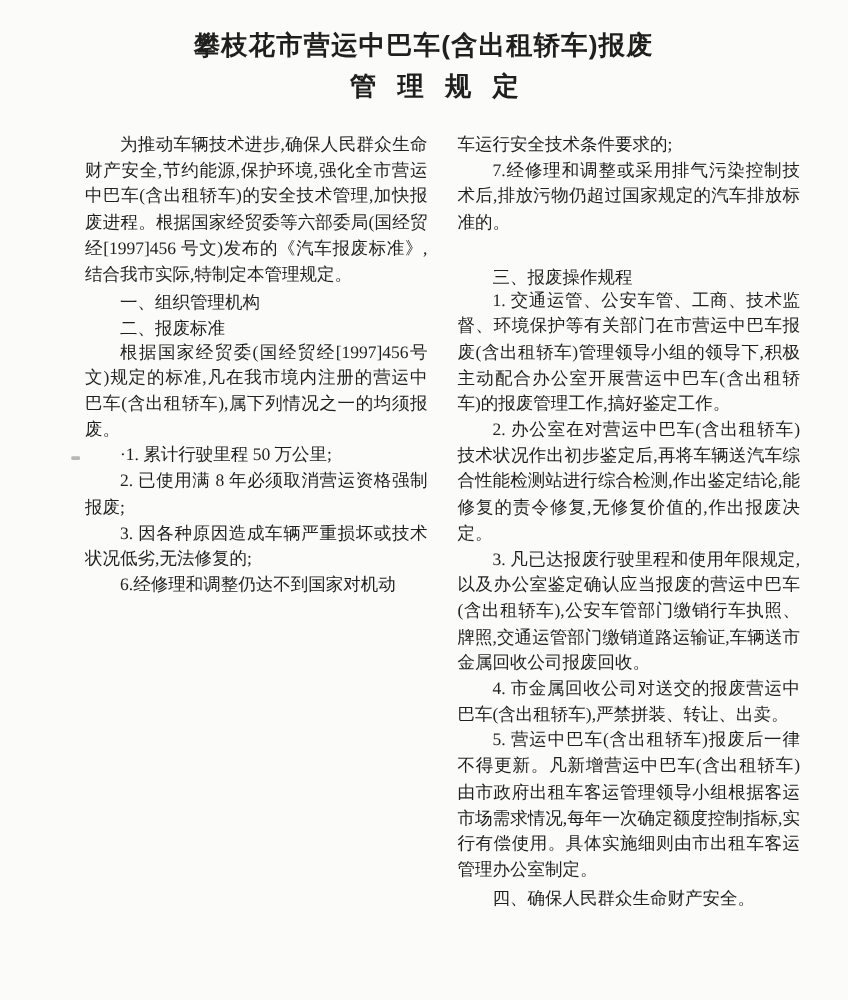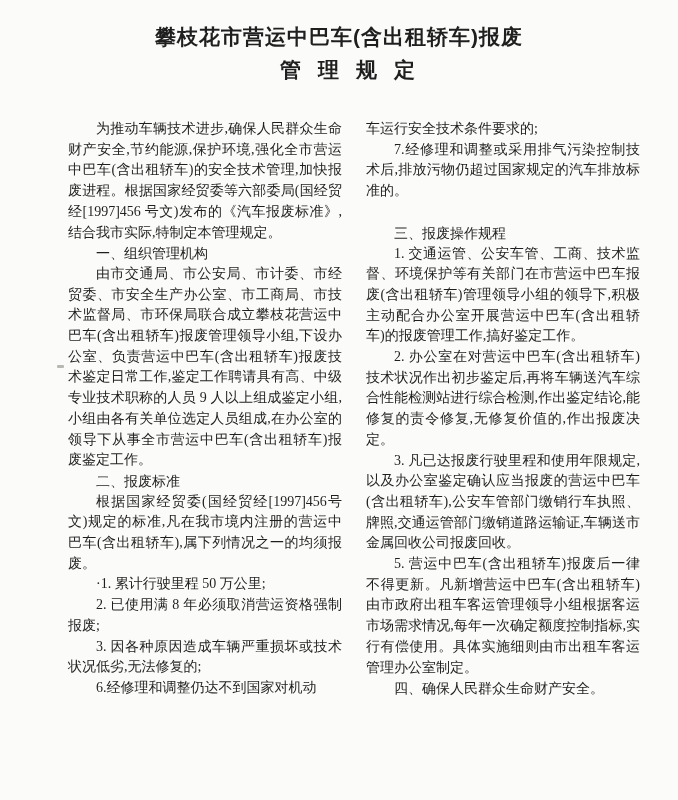--- a/index.html
+++ b/index.html
@@ -37,21 +37,21 @@
   }
   .title-line2 span{
     letter-spacing:17px;
     margin-left:34px; 
   }
   .columns{
     display:flex;
     gap:24px;
     padding-left:68px;
     padding-right:38px;
-    margin-top:36px;
+    margin-top:24px;
     justify-content:space-between;
   }
   .col{
     width:279px;
     font-size:14px;
     line-height:20.7px;
     text-align:justify;
   }
   .col p{margin:0;}
   .para{text-indent:2em;}
@@ -79,34 +79,34 @@
     <div class="title-line1">攀枝花市营运中巴车(含出租轿车)报废</div>
     <div class="title-line2">
       <span>管理规定</span>
     </div>
   </div>
 
   <div class="columns">
     <div class="col">
         <p class="para">为推动车辆技术进步,确保人民群众生命财产安全,节约能源,保护环境,强化全市营运中巴车(含出租轿车)的安全技术管理,加快报废进程。根据国家经贸委等六部委局(国经贸经[1997]456 号文)发布的《汽车报废标准》,结合我市实际,特制定本管理规定。</p>
         <p class="heading">一、组织管理机构</p>
-        <p class="para">由市交通局、市公安局、市计委、市经贸委、市安全生产办公室、市工商局、市技术监督局、市环保局联合成立攀枝花营运中巴车(含出租轿车)报废管理领导小组,下设办公室、负责营运中巴车(含出租轿车)报废技术鉴定日常工作,鉴定工作聘请具有高、中级专业技术职称的人员 9 人以上组成鉴定小组,小组由各有关单位选定人员组成,在办公室的领导下从事全市营运中巴车(含出租轿车)报废鉴定工作。</p>
         <p class="heading">二、报废标准</p>
         <p class="para">根据国家经贸委(国经贸经[1997]456号文)规定的标准,凡在我市境内注册的营运中巴车(含出租轿车),属下列情况之一的均须报废。</p>
         <p class="para">·1. 累计行驶里程 50 万公里;</p>
         <p class="para">2. 已使用满 8 年必须取消营运资格强制报废;</p>
         <p class="para">3. 因各种原因造成车辆严重损坏或技术状况低劣,无法修复的;</p>
         <p class="para">6.经修理和调整仍达不到国家对机动</p>
       </div>
     <div class="col">
         <p class="cont">车运行安全技术条件要求的;</p>
         <p class="para">7.经修理和调整或采用排气污染控制技术后,排放污物仍超过国家规定的汽车排放标准的。</p>
         <p class="heading gap">三、报废操作规程</p>
         <p class="para">1. 交通运管、公安车管、工商、技术监督、环境保护等有关部门在市营运中巴车报废(含出租轿车)管理领导小组的领导下,积极主动配合办公室开展营运中巴车(含出租轿车)的报废管理工作,搞好鉴定工作。</p>
         <p class="para">2. 办公室在对营运中巴车(含出租轿车)技术状况作出初步鉴定后,再将车辆送汽车综合性能检测站进行综合检测,作出鉴定结论,能修复的责令修复,无修复价值的,作出报废决定。</p>
         <p class="para">3. 凡已达报废行驶里程和使用年限规定,以及办公室鉴定确认应当报废的营运中巴车(含出租轿车),公安车管部门缴销行车执照、牌照,交通运管部门缴销道路运输证,车辆送市金属回收公司报废回收。</p>
+        <p class="para">4. 市金属回收公司对送交的报废营运中巴车(含出租轿车),严禁拼装、转让、出卖。</p>
         <p class="para">5. 营运中巴车(含出租轿车)报废后一律不得更新。凡新增营运中巴车(含出租轿车)由市政府出租车客运管理领导小组根据客运市场需求情况,每年一次确定额度控制指标,实行有偿使用。具体实施细则由市出租车客运管理办公室制定。</p>
         <p class="heading">四、确保人民群众生命财产安全。</p>
       </div>
   </div>
 
   <div class="scan-speck"></div>
 </div>
 
 </body></html>

